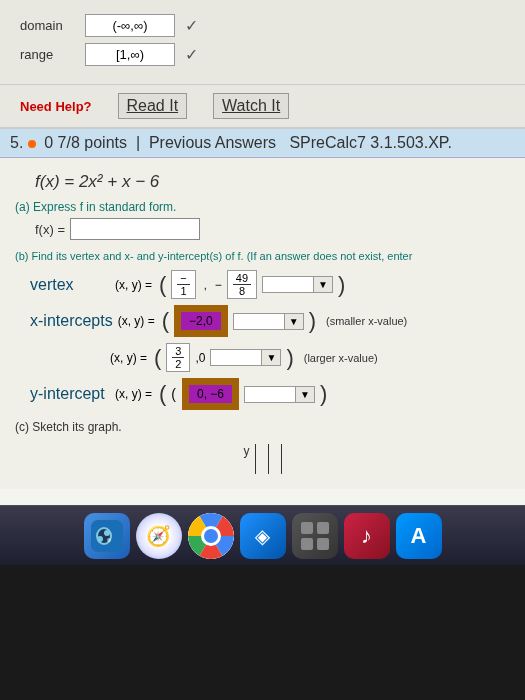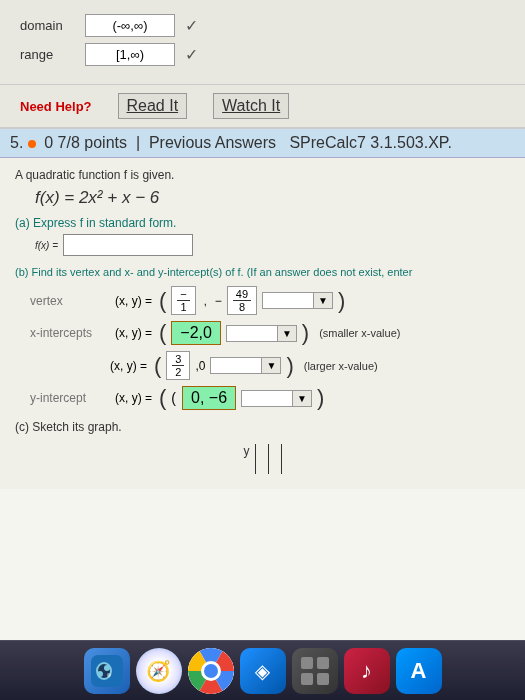--- a/index.html
+++ b/index.html
@@ -7,21 +7,21 @@
       width: 525px;
       height: 700px;
       background: #1a1a1a;
       font-family: Arial, sans-serif;
       overflow: hidden;
       position: relative;
     }
 
     .screen {
       width: 525px;
-      height: 700px;
+      height: 565px;
       position: relative;
       background: #2a2a2a;
     }
 
     
     .content-area {
       position: absolute;
       top: 0;
       left: 0;
       right: 0;
@@ -127,22 +127,22 @@
 
     .answer-row {
       display: flex;
       align-items: center;
       margin: 6px 0;
       gap: 5px;
       flex-wrap: wrap;
     }
 
     .answer-label {
-      font-size: 12px;
-      color: #737373;
+      font-size: 16px;
+      color: #0c4a6e;
       min-width: 80px;
     }
 
     .paren {
       font-size: 22px;
       color: #333;
       line-height: 1;
     }
 
     .fraction-box {
@@ -160,24 +160,24 @@
       padding: 0 3px;
       text-align: center;
     }
 
     .fraction-den {
       padding: 0 3px;
       text-align: center;
     }
 
     .inline-box {
-      border: 1px solid #a16207;
-      background: #86efac;
+      border: 7px solid #a16207;
+      background: #a21caf;
       padding: 2px 8px;
-      font-size: 16px;
+      font-size: 12px;
       display: inline-block;
     }
 
     .combo-input {
       display: inline-flex;
       align-items: stretch;
       border: 1px solid #999;
       background: white;
     }
 
@@ -293,23 +293,22 @@
     }
 
     .fx-row {
       display: flex;
       align-items: center;
       gap: 5px;
       margin: 4px 0 4px 20px;
     }
 
     .fx-label {
-      font-size: 10px;
-      color: #333;
-      font-style: italic;
+      font-size: 13px;
+      color: #333;
     }
 
     .fx-input {
       border: 1px solid #888;
       background: white;
       width: 130px;
       height: 22px;
       padding: 2px 4px;
       font-size: 12px;
     }
@@ -344,21 +343,20 @@
       <span class="score-dot"></span>
       <span>0 7/8 points</span>
       &nbsp;|&nbsp;
       <span>Previous Answers</span>
       &nbsp;
       <span>SPreCalc7 3.1.503.XP.</span>
     </div>
 
     <div class="question-body">
 
-      <div class="question-intro">A quadratic function f is given.</div>
 
       <div class="equation-line">f(x) = 2x² + x − 6</div>
 
       <div class="sub-question">(a) Express f in standard form.</div>
 
       <div class="fx-row">
         <span class="fx-label">f(x) =</span>
         <input class="fx-input" type="text" style="">
       </div>
 

